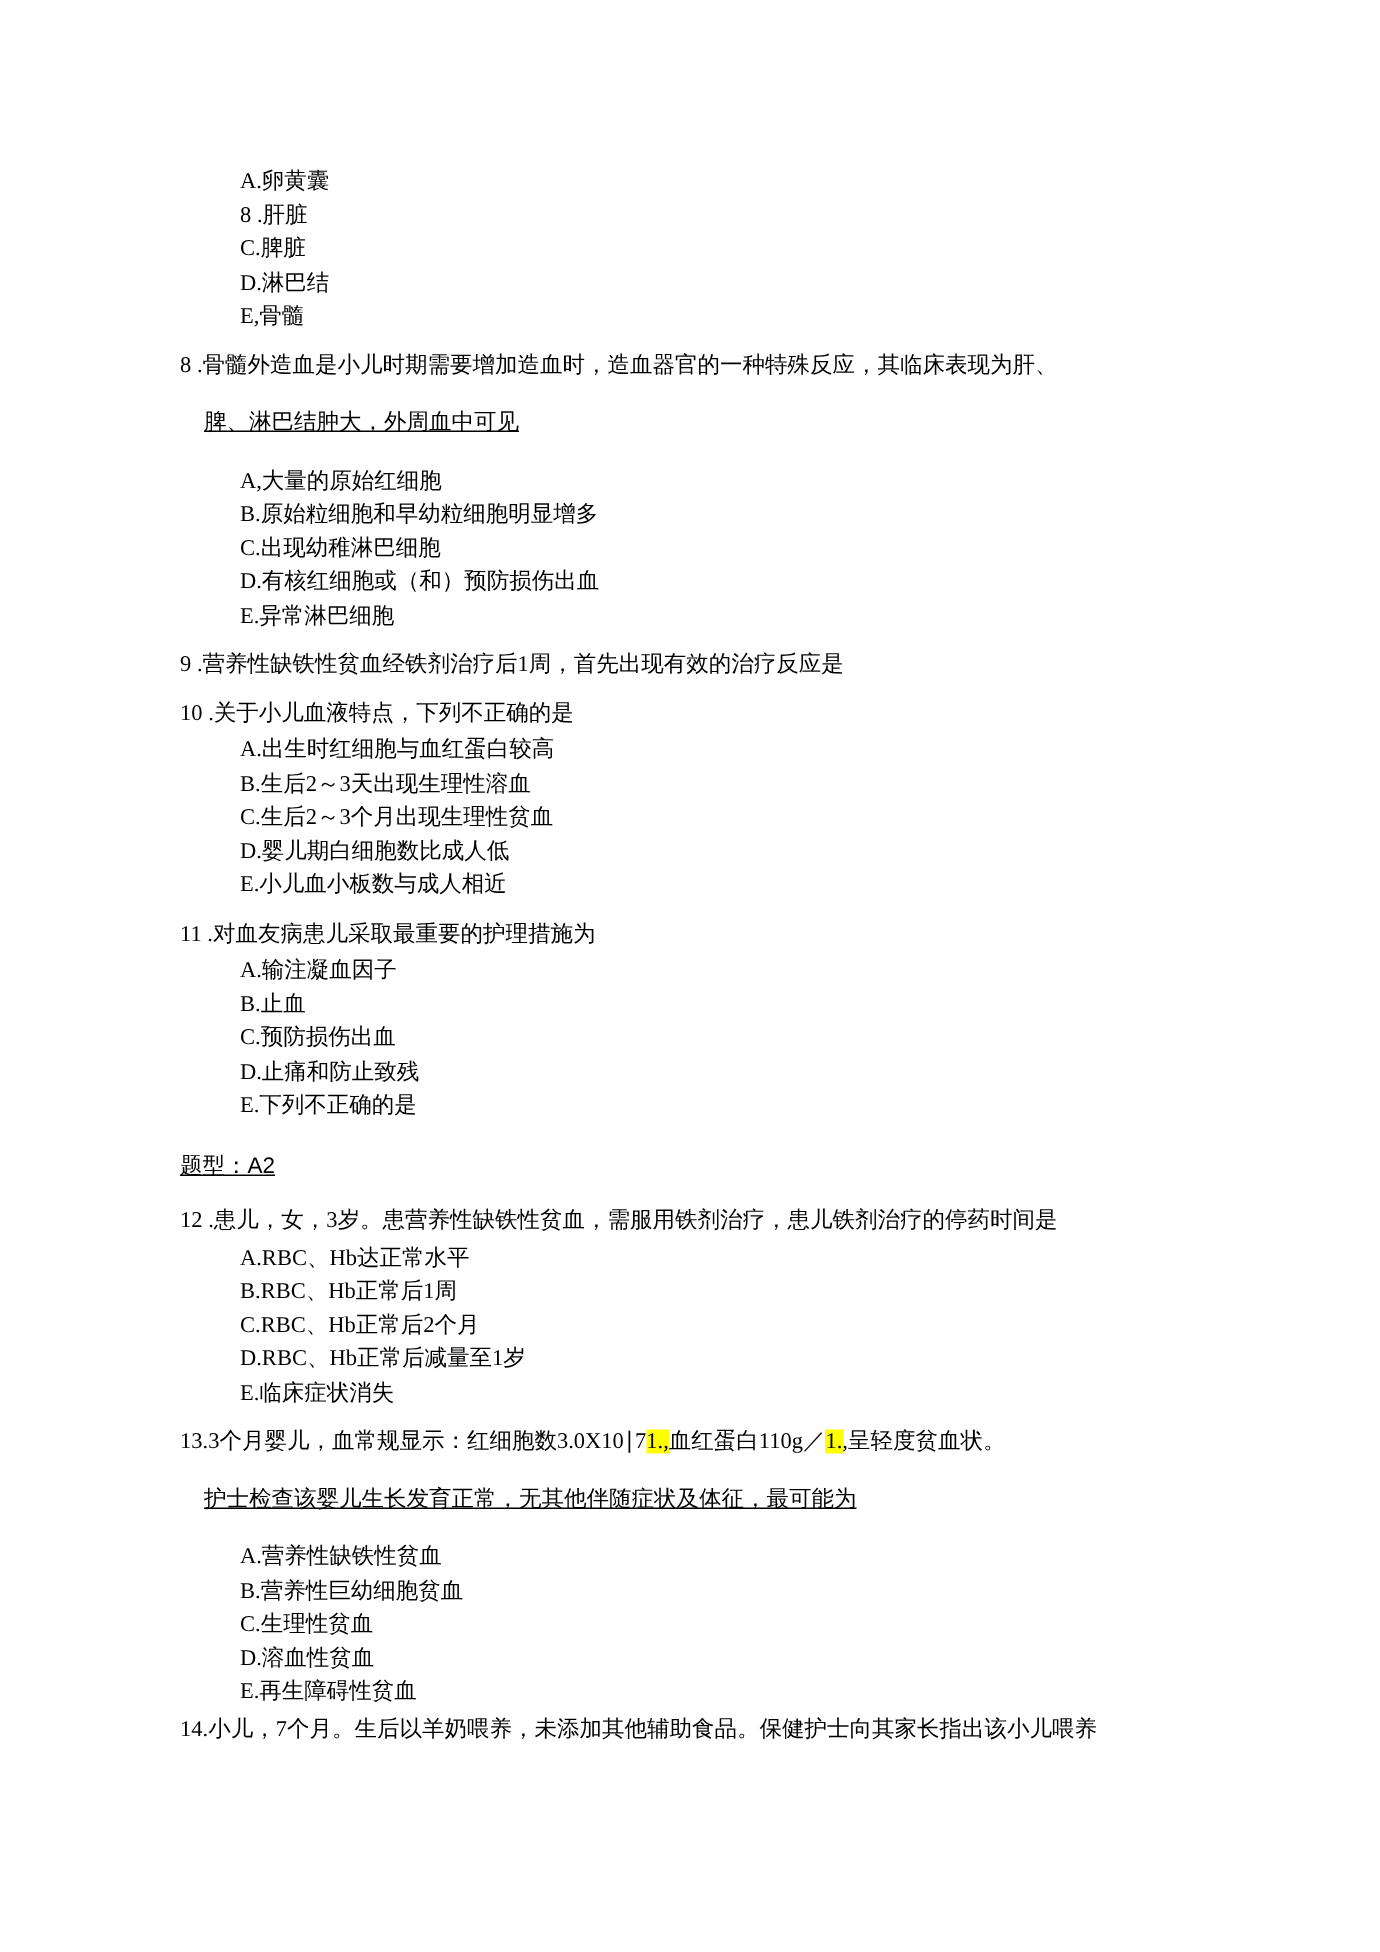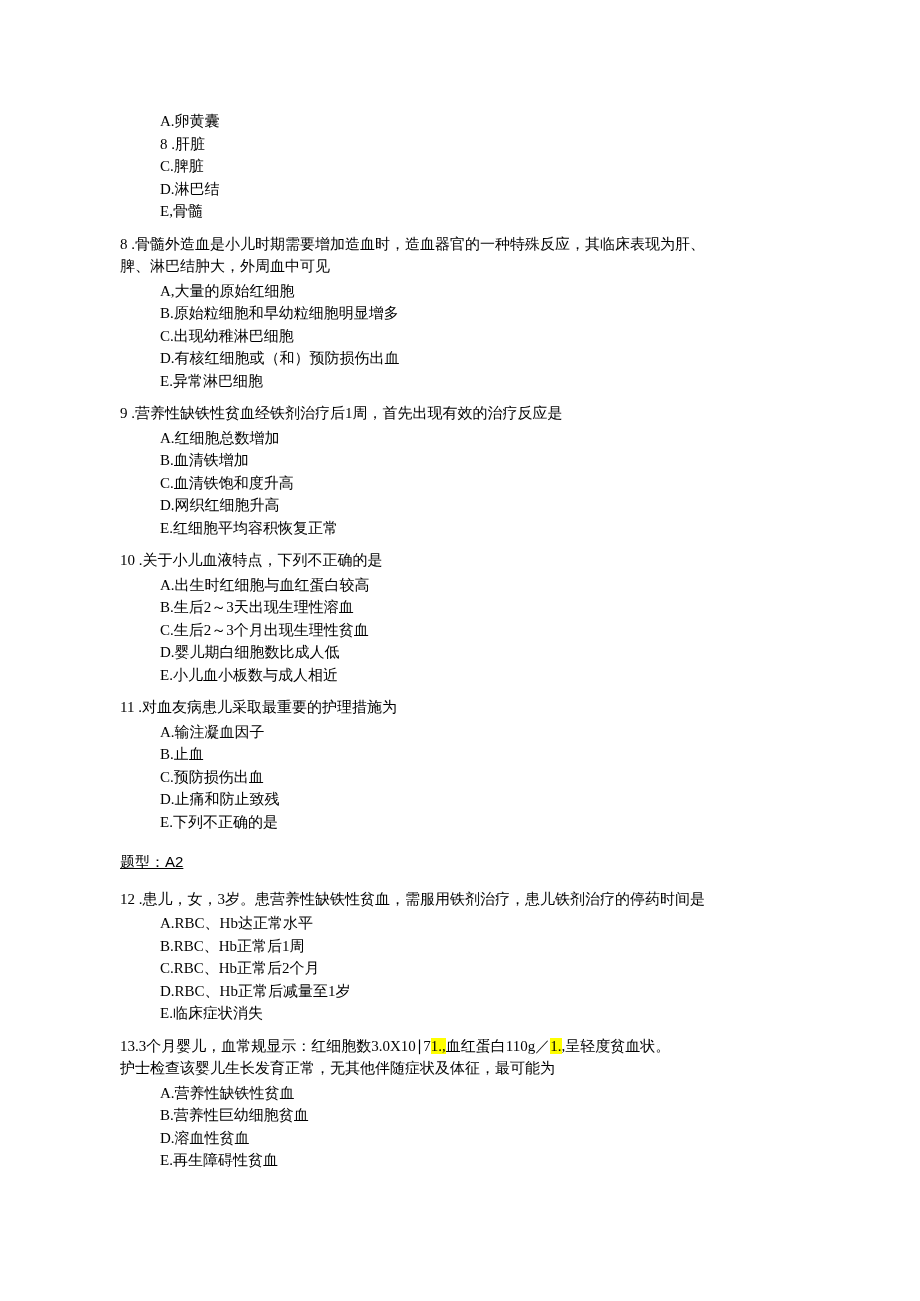--- a/index.html
+++ b/index.html
@@ -25,22 +25,23 @@
     padding: 0;
   }
   .q-block {
     margin-top: 10px;
   }
   .q-stem {
     margin: 0;
     padding: 0;
   }
   .q-stem2 {
-    margin: 0;
+    margin: 16px;
     padding: 0;
+    text-decoration: underline;
   }
   .q-opts {
     margin-left: 40px;
     margin-top: 2px;
   }
   .hdr {
     margin-top: 18px;
     margin-bottom: 14px;
     font-family: "SimSun", "宋体", "Microsoft YaHei", sans-serif;
     text-decoration: underline;
@@ -69,27 +70,20 @@
       <p class="opt-line">A,大量的原始红细胞</p>
       <p class="opt-line">B.原始粒细胞和早幼粒细胞明显增多</p>
       <p class="opt-line">C.出现幼稚淋巴细胞</p>
       <p class="opt-line">D.有核红细胞或（和）预防损伤出血</p>
       <p class="opt-line">E.异常淋巴细胞</p>
     </div>
   </div>
 
   <div class="q-block">
     <p class="q-stem">9  .营养性缺铁性贫血经铁剂治疗后1周，首先出现有效的治疗反应是</p>
-    <div class="q-opts">
-      <p class="opt-line">A.红细胞总数增加</p>
-      <p class="opt-line">B.血清铁增加</p>
-      <p class="opt-line">C.血清铁饱和度升高</p>
-      <p class="opt-line">D.网织红细胞升高</p>
-      <p class="opt-line">E.红细胞平均容积恢复正常</p>
-    </div>
   </div>
 
   <div class="q-block">
     <p class="q-stem">10  .关于小儿血液特点，下列不正确的是</p>
     <div class="q-opts">
       <p class="opt-line">A.出生时红细胞与血红蛋白较高</p>
       <p class="opt-line">B.生后2～3天出现生理性溶血</p>
       <p class="opt-line">C.生后2～3个月出现生理性贫血</p>
       <p class="opt-line">D.婴儿期白细胞数比成人低</p>
       <p class="opt-line">E.小儿血小板数与成人相近</p>
@@ -121,19 +115,21 @@
   </div>
 
   <div class="q-block">
     <p class="q-stem">
       <span>13.3个月婴儿，血常规显示：红细胞数3.0X10∣7</span><span class="hl">1.,</span><span>血红蛋白110g／</span><span class="hl">1.</span><span>,呈轻度贫血状。</span>
     </p>
     <p class="q-stem2">护士检查该婴儿生长发育正常，无其他伴随症状及体征，最可能为</p>
     <div class="q-opts">
       <p class="opt-line">A.营养性缺铁性贫血</p>
       <p class="opt-line">B.营养性巨幼细胞贫血</p>
+      <p class="opt-line">C.生理性贫血</p>
       <p class="opt-line">D.溶血性贫血</p>
       <p class="opt-line">E.再生障碍性贫血</p>
     </div>
   </div>
 
+  <p class="q-stem" style="margin-top:2px;">14.小儿，7个月。生后以羊奶喂养，未添加其他辅助食品。保健护士向其家长指出该小儿喂养</p>
 
 </div>
 
 </body></html>

